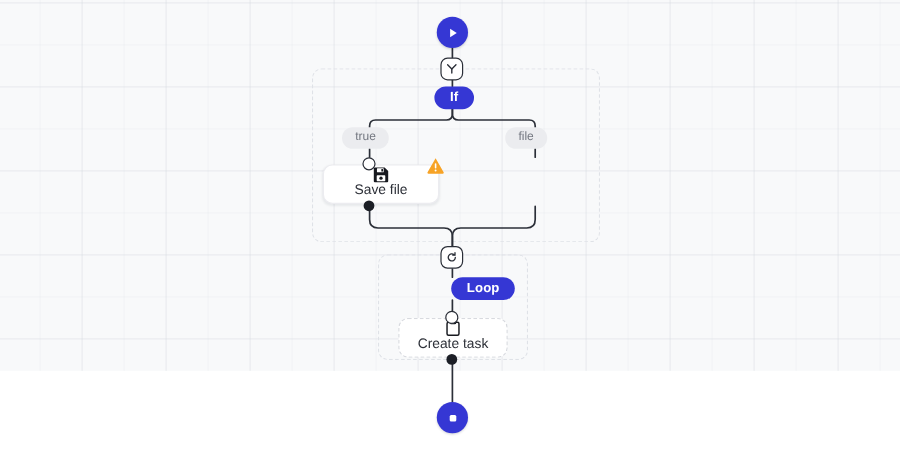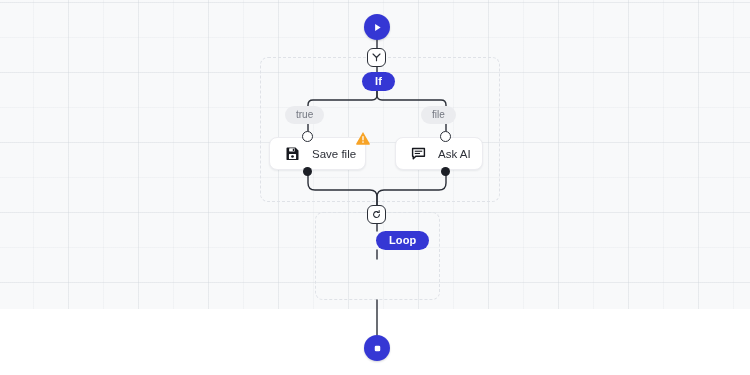--- a/index.html
+++ b/index.html
@@ -102,22 +102,22 @@
   
   .card {
     height: 33px;
     border-radius: 8px;
     background: #ffffff;
     border: 1px solid #ececf0;
     box-shadow: 0 1px 2px rgba(16,24,40,0.07);
     display: flex;
     align-items: center;
     padding: 0 15px;
-    gap: 12px;
     white-space: nowrap;
+    flex-direction: column;
   }
   .card.dashed { border: 1px dashed #d8dadf; box-shadow: none; }
   .card-icon { width: 15px; height: 15px; display: block; flex: none; }
   .card-icon svg { display: block; }
   .card-label { font-size: 11.5px; color: #2d3038; }
 
   
   .handle-in {
     position: absolute;
     width: 11px;
@@ -223,50 +223,49 @@
       <span>
         <svg width="16" height="16" viewBox="0 0 16 16">
           <path d="M8 1.9 L14.7 13.6 a.8.8 0 0 1-.7 1.2 H2 a.8.8 0 0 1-.7-1.2 Z" fill="#f7a326"></path>
           <rect x="7.35" y="6.1" width="1.3" height="4.3" rx=".6" fill="#ffffff"></rect>
           <circle cx="8" cy="12.1" r=".82" fill="#ffffff"></circle>
         </svg>
       </span>
     </div>
   </div>
 
-  <div class="node" style="left:395px; top:137px;">
-    <div class="handle-in" style="left:45px; top:-6px;"></div>
-    <div class="card" style="width:88px;">
-      <span class="card-icon">
-        <svg width="15" height="15" viewBox="0 0 16 16">
-          <path d="M1.7 2.6 h12.6 v8.3 H5.1 L2.4 13.7 v-2.8 H1.7 Z" fill="none" stroke="#17191f" stroke-width="1.5" stroke-linejoin="round"></path>
-          <rect x="4.0" y="5.0" width="8" height="1.15" fill="#17191f"></rect>
-          <rect x="4.0" y="7.4" width="5.6" height="1.15" fill="#17191f"></rect>
-        </svg>
-      </span>
-      <span class="card-label">Ask AI</span>
-    </div>
-    <div class="handle-out" style="left:46px; top:30px;"></div>
-  </div>
 
   <div class="node" style="left:367px; top:205px;">
     <div class="mini-node">
       <span>
         <svg width="11" height="11" viewBox="0 0 12 12" fill="none" stroke="#2b2f38" stroke-width="1.2" stroke-linecap="round">
           <path d="M9.2 6 a3.2 3.2 0 1 1-1.1-2.4"></path>
           <path d="M8.9 1.7 L8.9 3.8 L6.8 3.8"></path>
         </svg>
       </span>
     </div>
   </div>
 
   <div class="node" style="left:376px; top:231px;">
     <div class="pill">Loop</div>
   </div>
 
+  <div class="node" style="left:332px; top:265px;">
+    <div class="handle-in" style="left:39px; top:-6px;"></div>
+    <div class="card dashed" style="width:91px;">
+      <span class="card-icon">
+        <svg width="15" height="15" viewBox="0 0 16 16" fill="none" stroke="#17191f" stroke-width="1.3" stroke-linejoin="round">
+          <rect x="2.7" y="2.7" width="10.6" height="11.6" rx="1.3"></rect>
+          <rect x="5.6" y="1.0" width="4.8" height="2.9" rx="1" fill="#ffffff"></rect>
+        </svg>
+      </span>
+      <span class="card-label">Create task</span>
+    </div>
+    <div class="handle-out" style="left:40px; top:30px;"></div>
+  </div>
 
   <div class="node" style="left:364px; top:335px;">
     <div class="terminal">
       <span>
         <svg width="11" height="11" viewBox="0 0 12 12">
           <rect x="3" y="3" width="6" height="6" rx="1.4" fill="#ffffff"></rect>
         </svg>
       </span>
     </div>
   </div>

